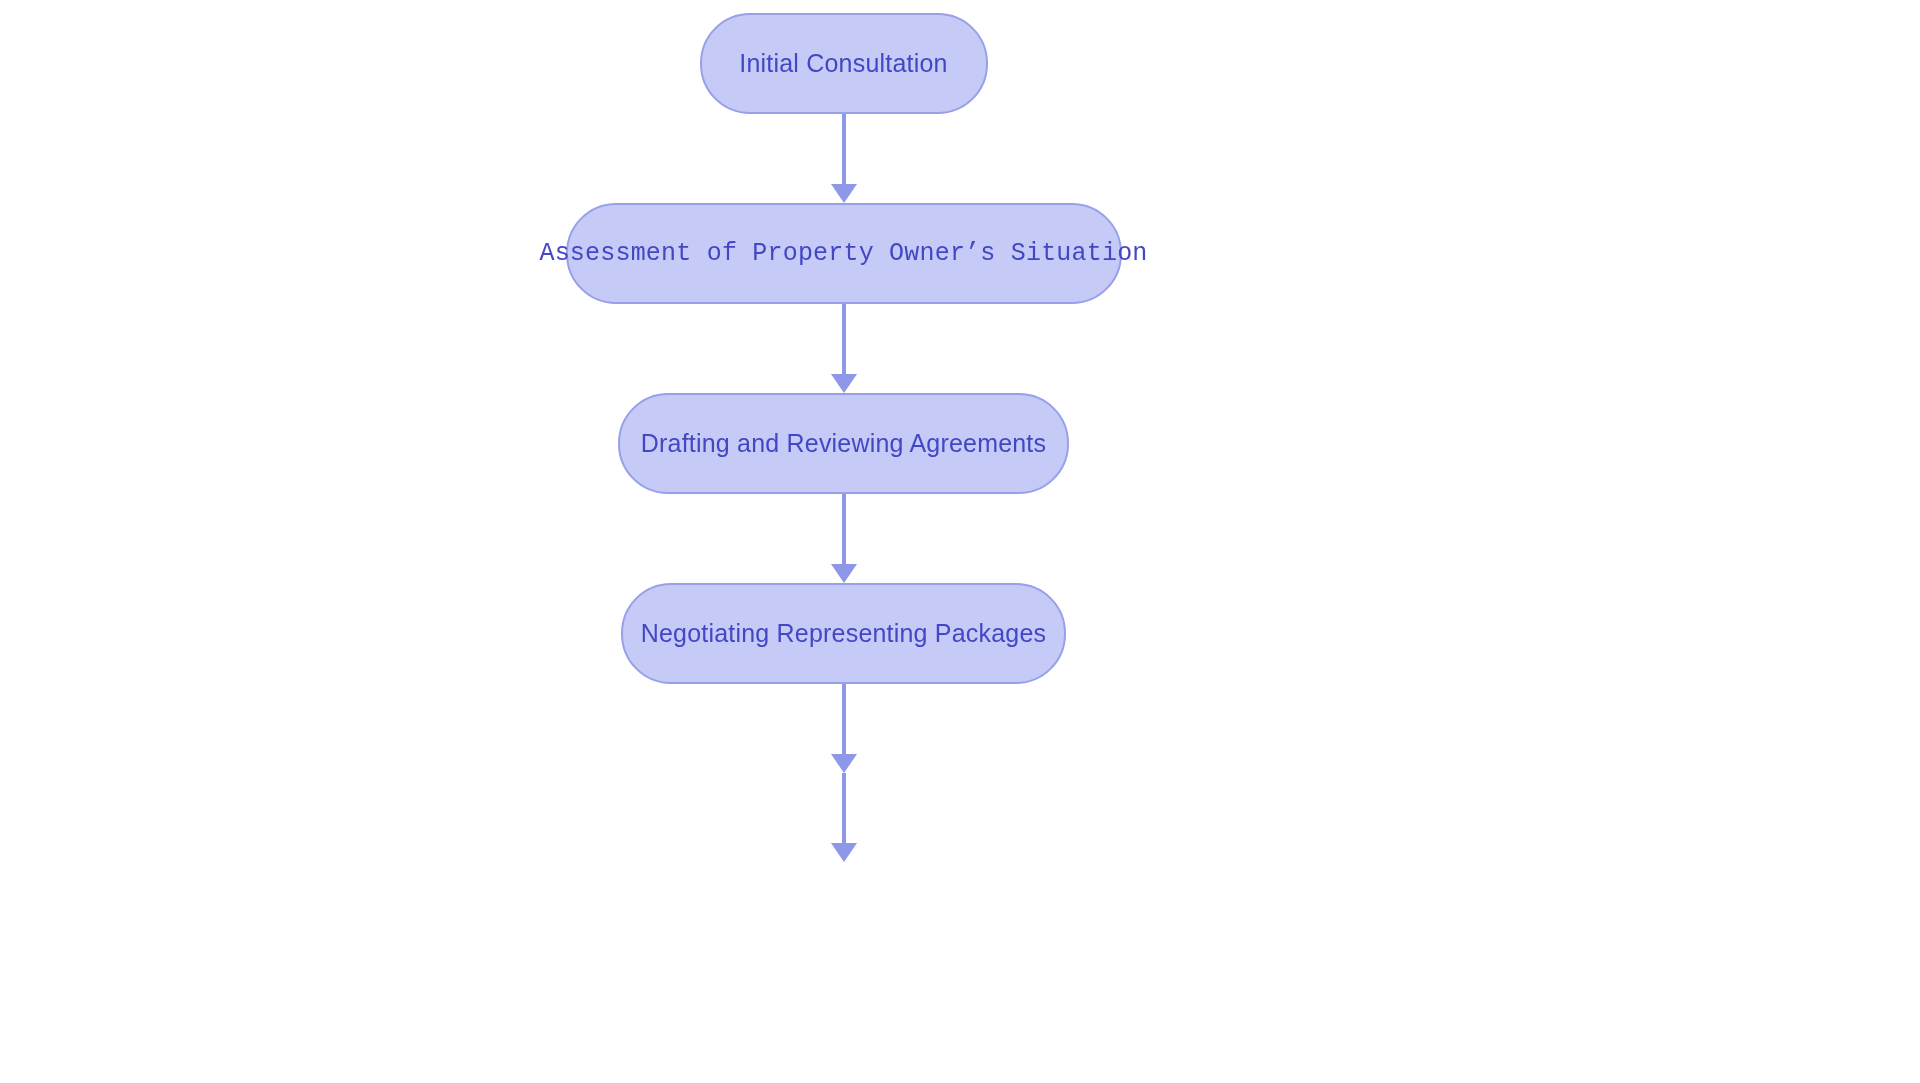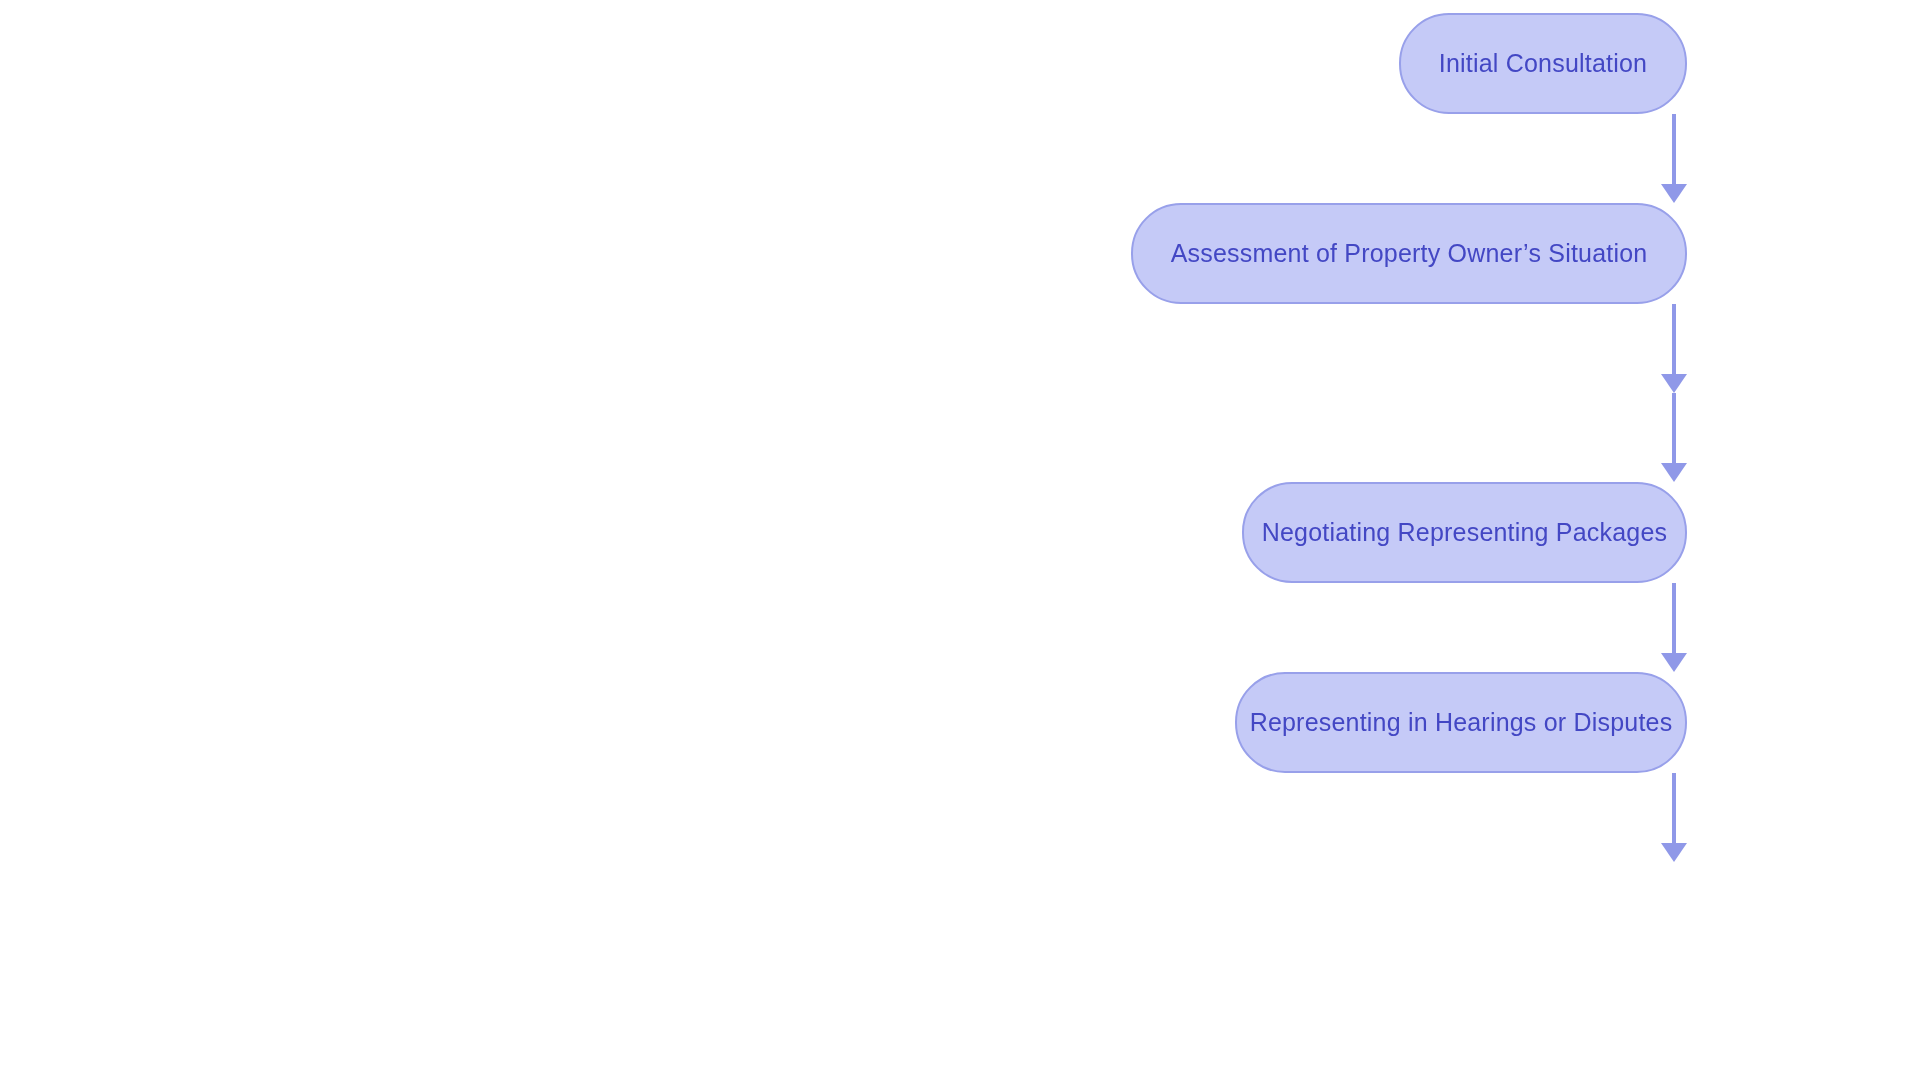--- a/index.html
+++ b/index.html
@@ -15,41 +15,41 @@
     --node-fill: #c5caf7;
     --node-border: #98a0ea;
     --node-text: #4347c4;
     --arrow: #8f98e8;
   }
   .flow {
     width: 1687px;
     height: 1083px;
     display: flex;
     flex-direction: column;
-    align-items: flex-end;
+    align-items: center;
     padding-top: 13px;
     box-sizing: border-box;
   }
   .node {
     height: 101px;
     box-sizing: border-box;
     background: var(--node-fill);
     border: 2px solid var(--node-border);
     border-radius: 50px;
     color: var(--node-text);
     font-size: 25px;
     letter-spacing: 0.2px;
     display: flex;
     align-items: center;
     justify-content: center;
     white-space: nowrap;
     flex: 0 0 auto;
   }
   .node.n1 { width: 288px; }
-  .node.n2 { width: 556px; }
+  .node.n2 { width: 556px; font-family: Liberation Mono, monospace; }
   .node.n3 { width: 451px; }
   .node.n4 { width: 445px; }
   .node.n5 { width: 452px; }
   .node.n6 { width: 320px; }
   .arrow {
     height: 89px;
     flex: 0 0 auto;
     display: flex;
     flex-direction: column;
     align-items: center;
@@ -85,38 +85,38 @@
 
   <div class="node n2">
     <span>Assessment of Property Owner’s Situation</span>
   </div>
 
   <div class="arrow">
     <div class="shaft"></div>
     <div class="head"></div>
   </div>
 
+  <div class="node n3">
+    <span>Drafting and Reviewing Agreements</span>
+  </div>
 
   <div class="arrow">
     <div class="shaft"></div>
     <div class="head"></div>
   </div>
 
   <div class="node n4">
     <span>Negotiating Representing Packages</span>
   </div>
 
   <div class="arrow">
     <div class="shaft"></div>
     <div class="head"></div>
   </div>
 
-  <div class="node n5">
-    <span>Representing in Hearings or Disputes</span>
-  </div>
 
   <div class="arrow">
     <div class="shaft"></div>
     <div class="head"></div>
   </div>
 
 
 </div>
 
 </body></html>

